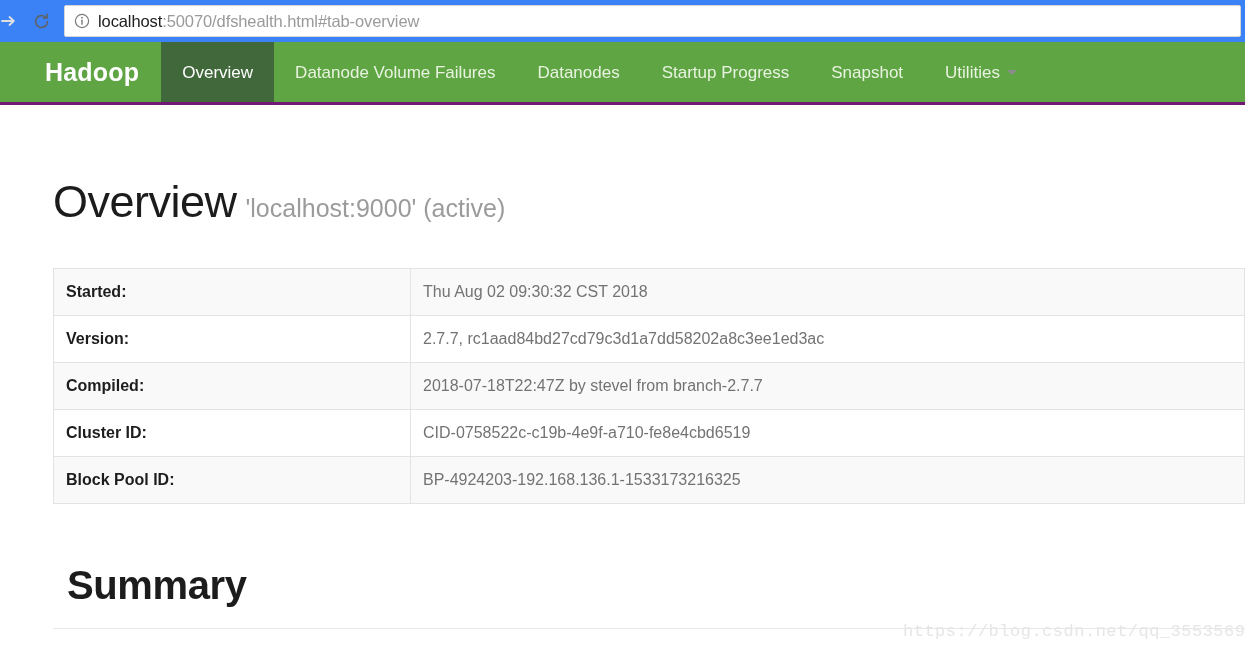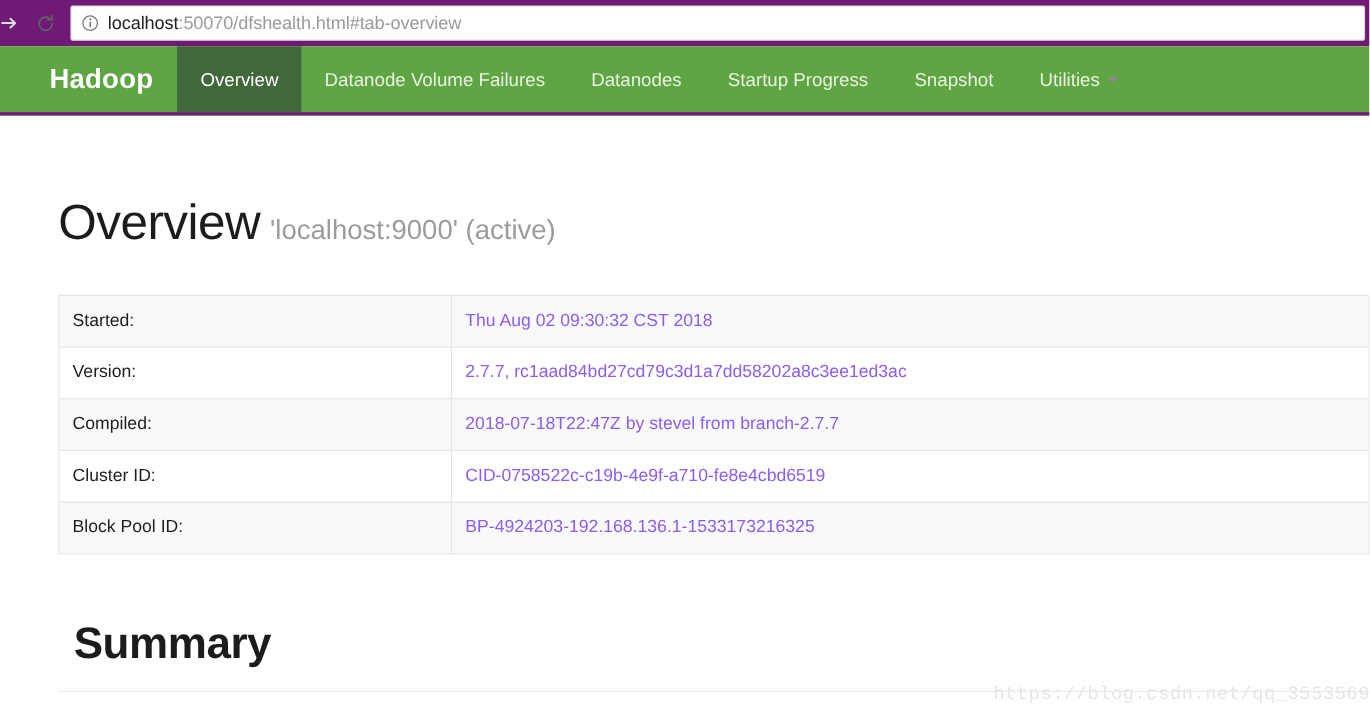--- a/index.html
+++ b/index.html
@@ -14,21 +14,21 @@
     font-family: "Liberation Sans", sans-serif;
     position: relative;
   }
 
   
   .browser-chrome {
     position: absolute;
     left: 0; top: 0;
     width: 1245px;
     height: 42px;
-    background: #701a75;
+    background: #3b82f6;
     display: flex;
     align-items: center;
   }
   .nav-forward {
     width: 30px;
     height: 42px;
     display: flex;
     align-items: center;
     justify-content: center;
     flex: 0 0 auto;
@@ -183,25 +183,25 @@
   .info-table td {
     padding: 13px 14px 13px 12px;
     text-align: left;
     vertical-align: middle;
     line-height: 1.25;
     border-left: 1px solid #e3e3e3;
     border-right: 1px solid #e3e3e3;
   }
   .info-table th {
     width: 330px;
-    font-weight: normal;
+    font-weight: bold;
     color: #1d1d1d;
   }
   .info-table td {
-    color: #8b5cf6;
+    color: #737373;
     font-weight: normal;
   }
 
   
   .section-title {
     margin: 14px;
     padding-top: 45px;
     font-size: 40px;
     font-weight: bold;
     color: #1c1c1c;

